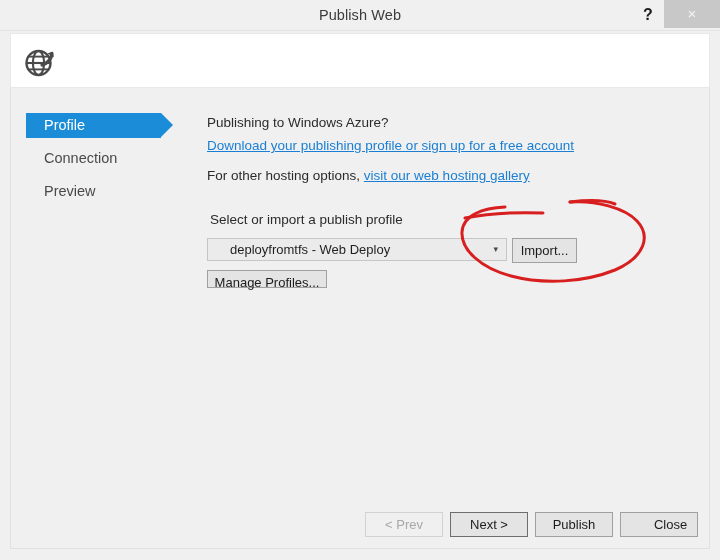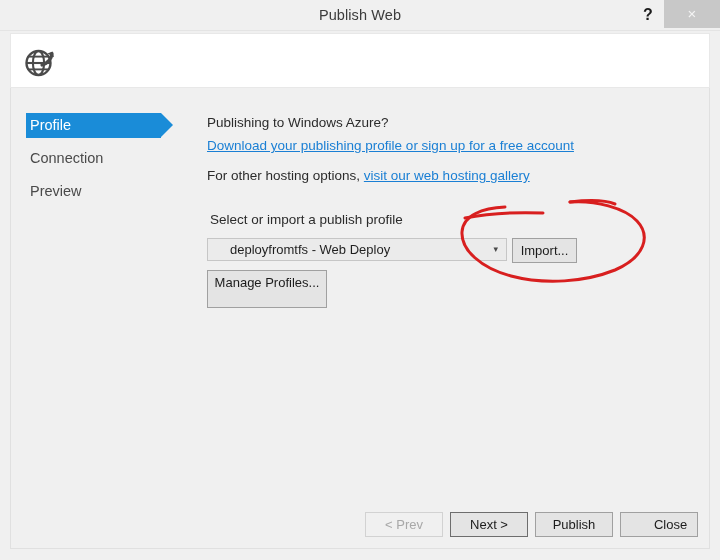--- a/index.html
+++ b/index.html
@@ -97,21 +97,21 @@
     left: 26px; top: 113px;
     width: 150px;
   }
   .nav-item {
     position: relative;
     height: 25px;
     line-height: 25px;
     margin-bottom: 8px;
     font-size: 14.5px;
     color: #4a4a4a;
-    padding-left: 4px;
+    padding-left: 18px;
     box-sizing: border-box;
     cursor: default;
   }
   .nav-item.selected {
     width: 135px;
     background: #1a8cd8;
     color: #ffffff;
   }
   .nav-item.selected::after {
     content: "";
@@ -179,21 +179,21 @@
   }
   #import-button {
     position: absolute;
     left: 305px; top: 125px;
     width: 65px; height: 25px;
     line-height: 23px;
   }
   #manage-button {
     position: absolute;
     left: 0; top: 157px;
-    width: 120px; height: 38px;
+    width: 120px; height: 18px;
     line-height: 23px;
   }
 
   
   #footer-panel {
     position: absolute;
     left: 10px; top: 501px;
     width: 700px; height: 48px;
     background: #f0f0f0;
     border: 1px solid #e0e0e0;

